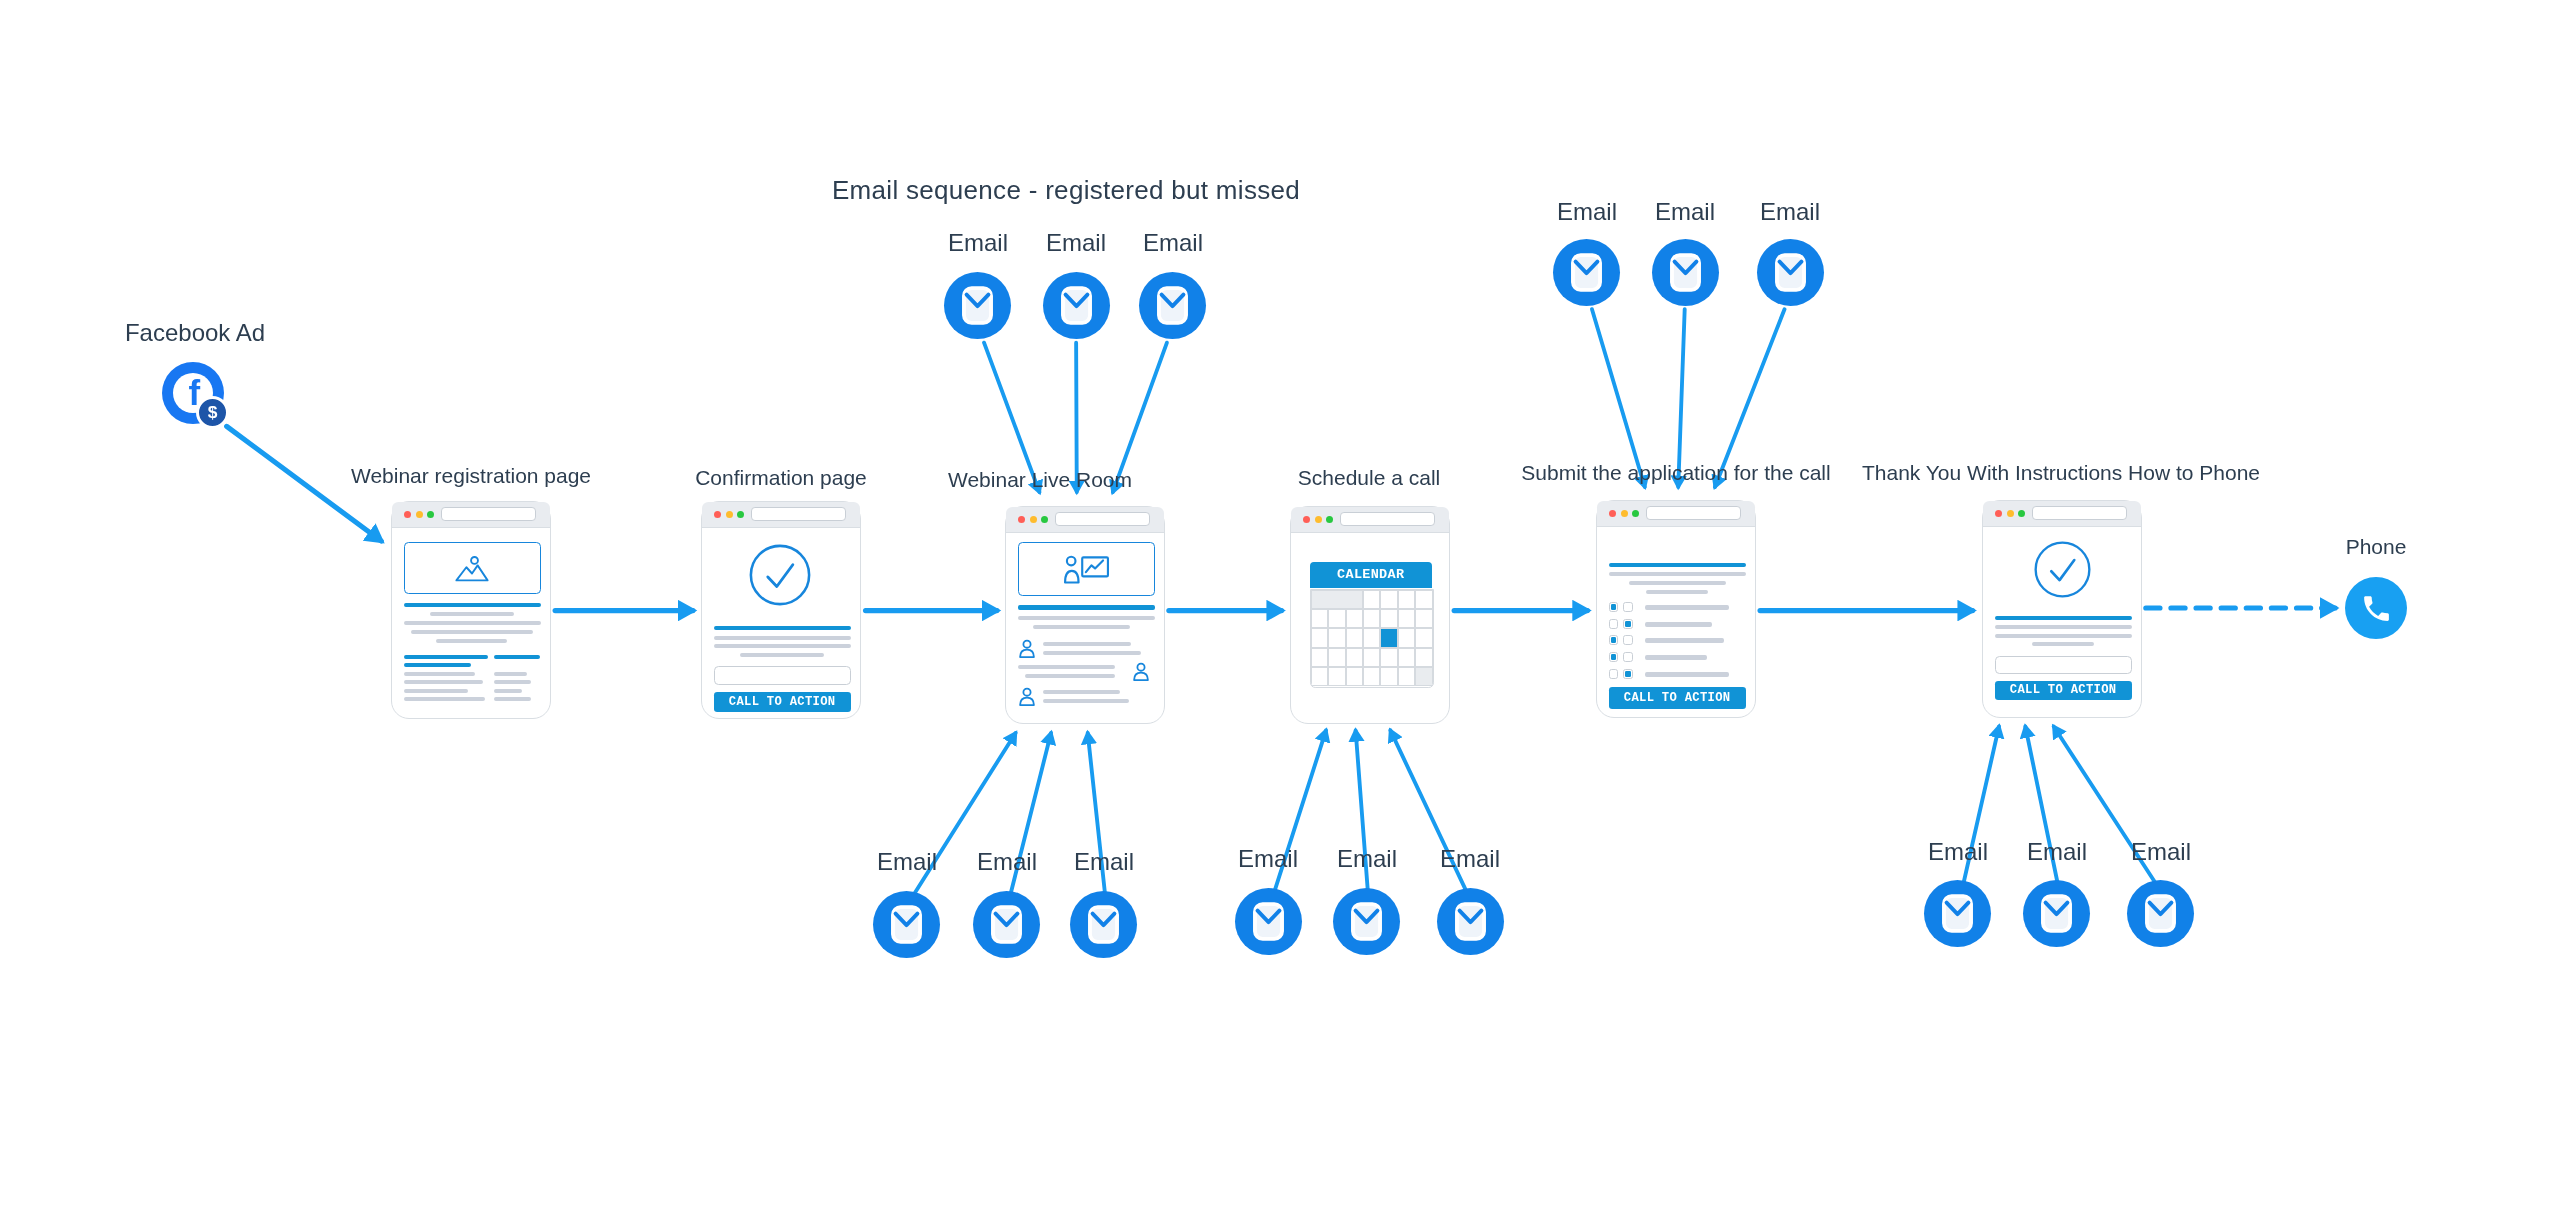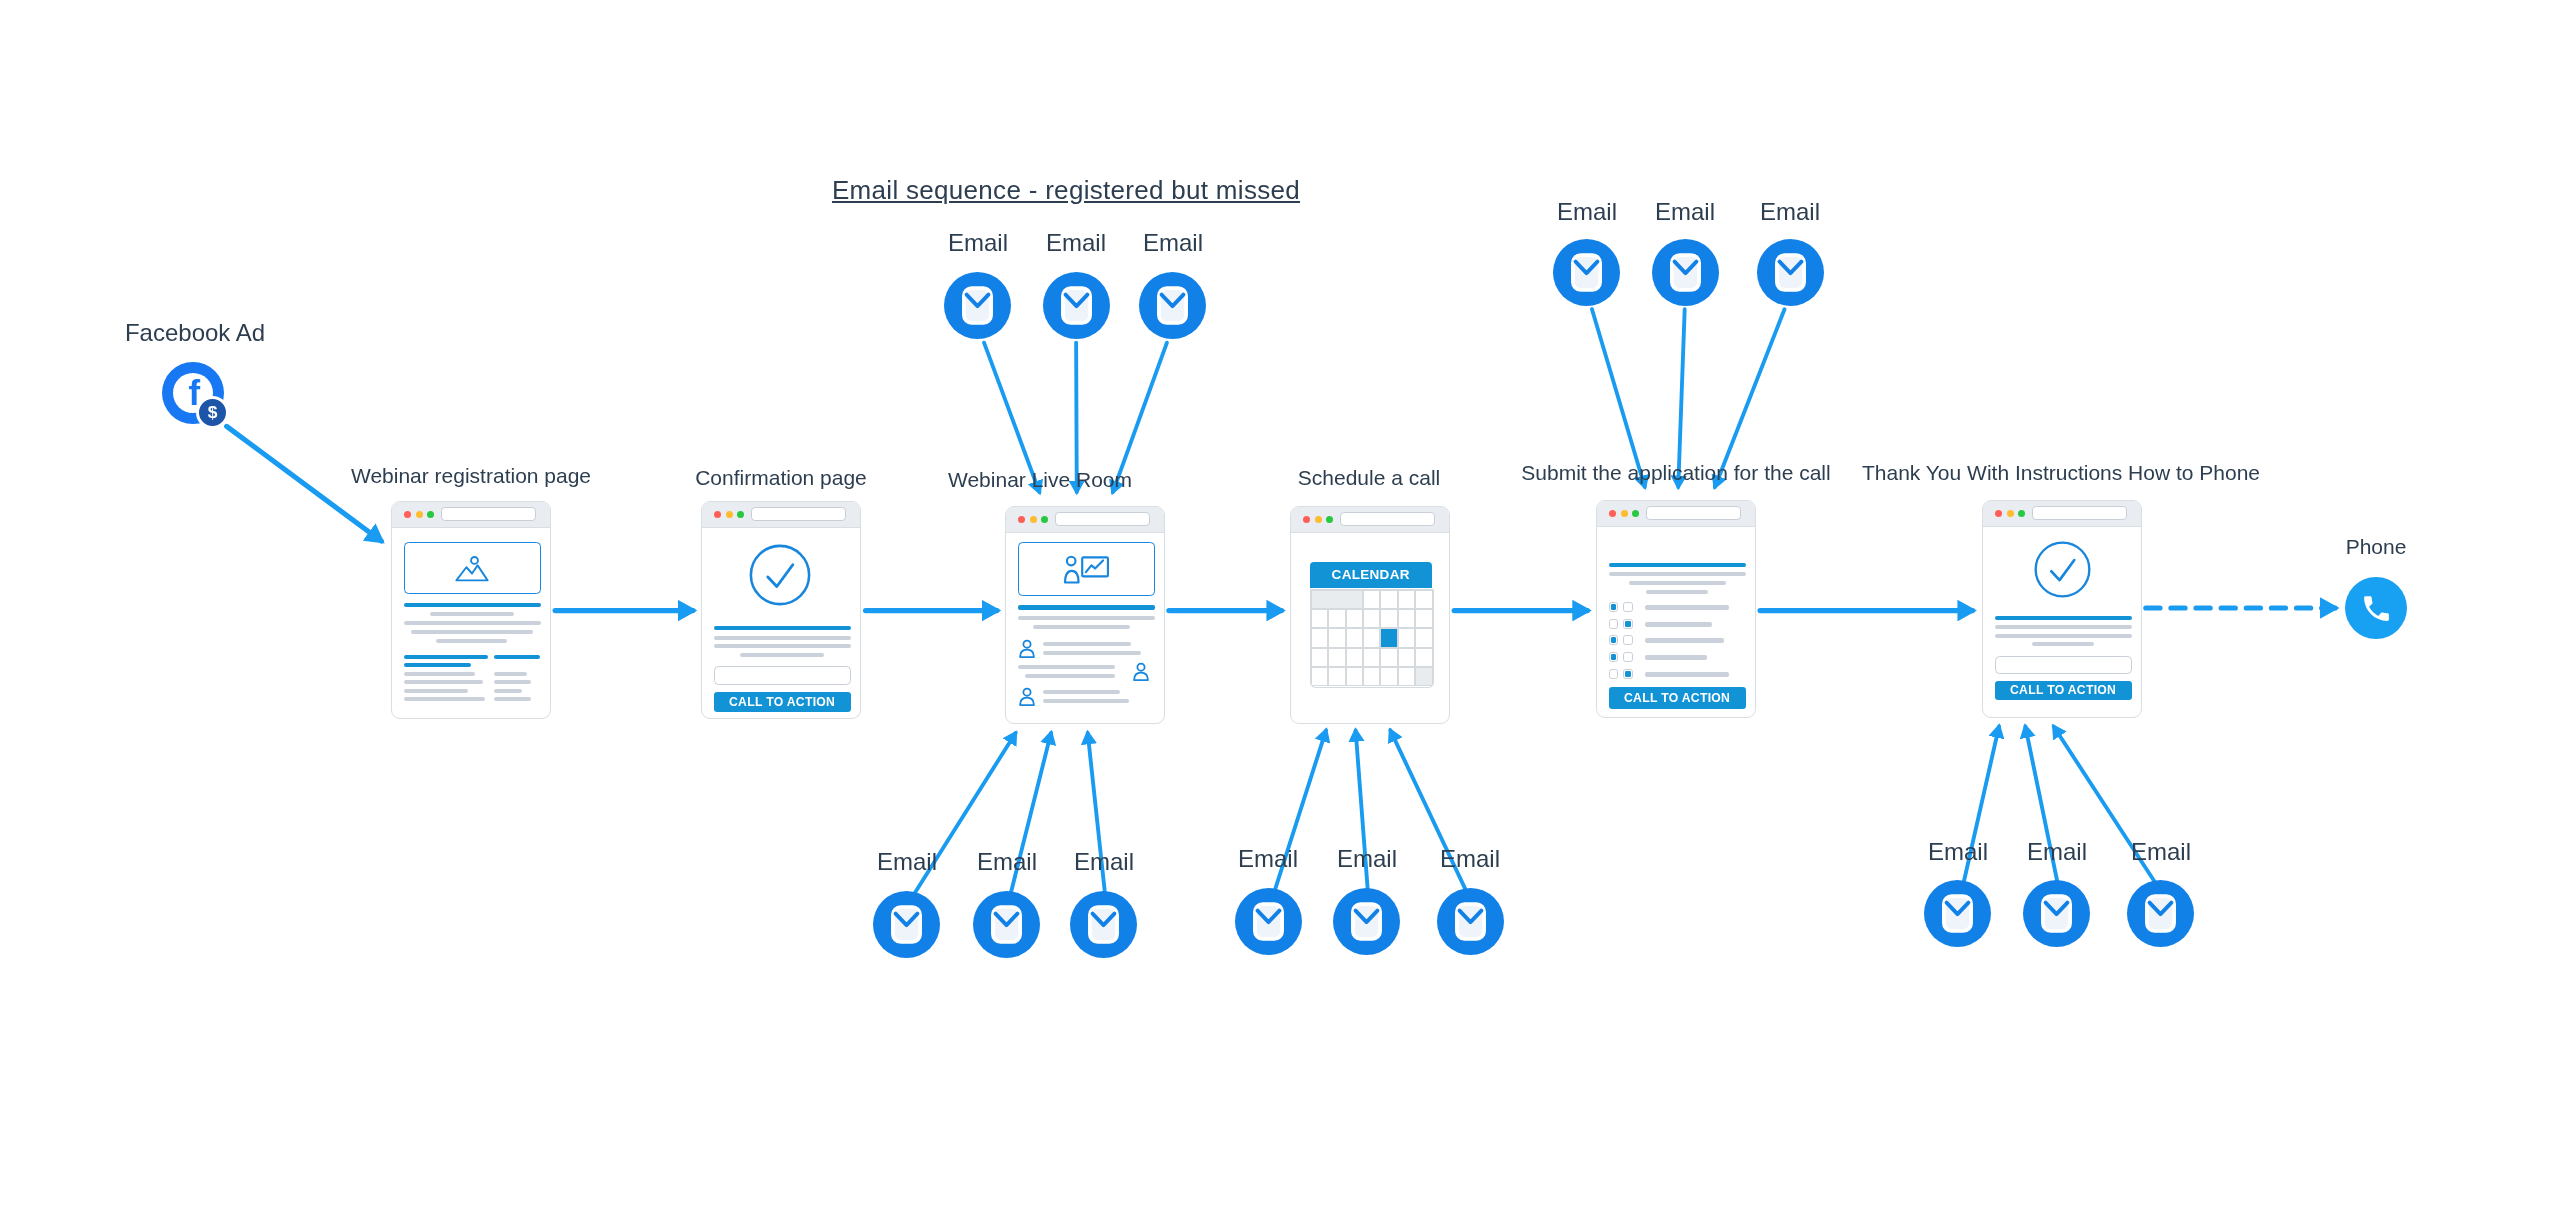--- a/index.html
+++ b/index.html
@@ -7,27 +7,27 @@
           font-family:"Liberation Sans",sans-serif;color:#2D3E50;overflow:hidden;}
 
   
   .wires{position:absolute;left:0;top:0;width:2576px;height:1207px;z-index:1;}
   .a8{stroke:#189BF0;stroke-width:8;stroke-linecap:round;fill:none;}
   .a6{stroke:#189BF0;stroke-width:6;stroke-linecap:round;fill:none;}
   .dash{stroke-dasharray:22 17;}
 
   
   .stitle,.nlabel,.elabel{position:absolute;transform:translateX(-50%);white-space:nowrap;z-index:3;}
-  .stitle{font-size:26px;letter-spacing:0.3px;text-decoration:underline;}
+  .stitle{font-size:26px;letter-spacing:0.3px;}
   .nlabel{font-size:21px;}
   .elabel{font-size:24px;}
 
   
   .browser{position:absolute;width:160px;height:218px;background:#fff;border:1.9px solid #D9DEE3;
-           border-radius:9px;box-sizing:border-box;z-index:2;}
+           border-radius:18px;box-sizing:border-box;z-index:2;font-family:Liberation Mono, monospace;}
   .bhead{position:absolute;left:0;top:0;right:0;height:24.5px;background:#E9ECF0;
          border-bottom:1.9px solid #D9DEE3;border-radius:6.4px 6.4px 0 0;}
   .dot{position:absolute;top:9px;width:7px;height:7px;border-radius:50%;}
   .dot.r{left:12.2px;background:#FF5F57;}
   .dot.y{left:24px;background:#FEBC2E;}
   .dot.g{left:35px;background:#28C840;}
   .url{position:absolute;left:49px;top:5.2px;width:95px;height:13.5px;background:#fff;
        border:1.3px solid #C9CFD6;border-radius:3.9px;box-sizing:border-box;}
   .bbody{position:absolute;left:0;top:24.5px;right:0;bottom:0;}
   .ln{position:absolute;height:4.5px;border-radius:1.9px;display:block;}

